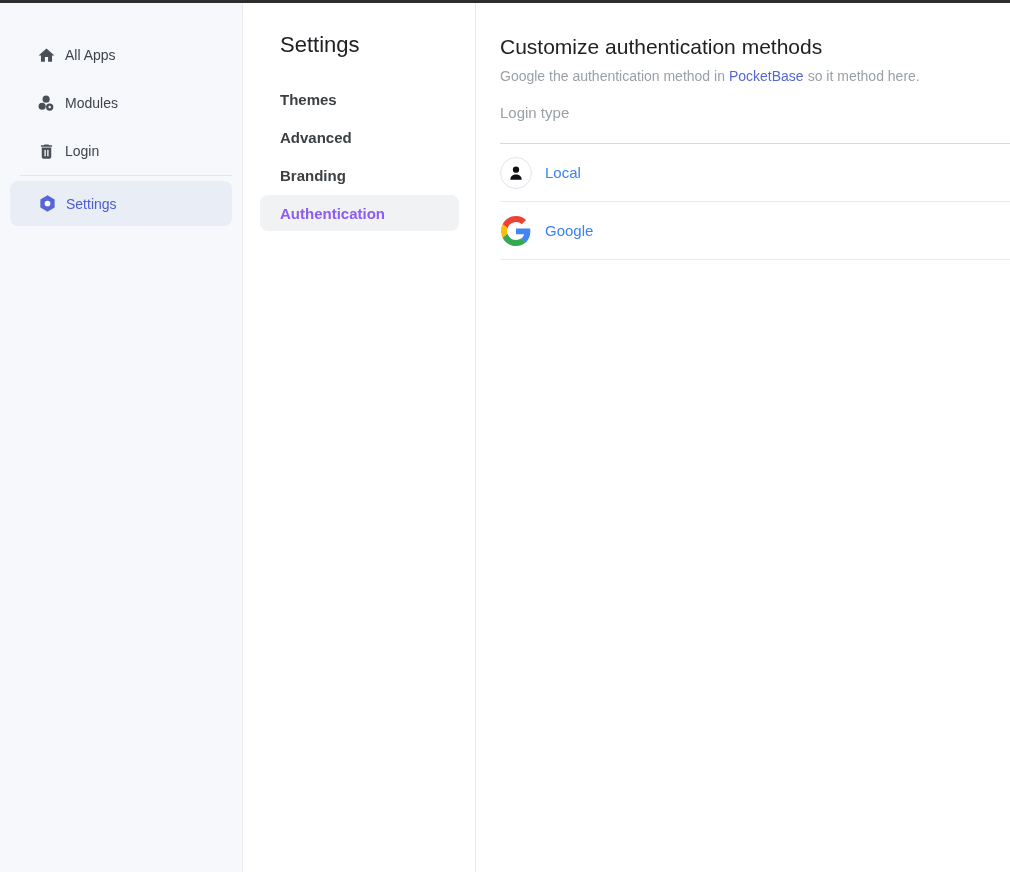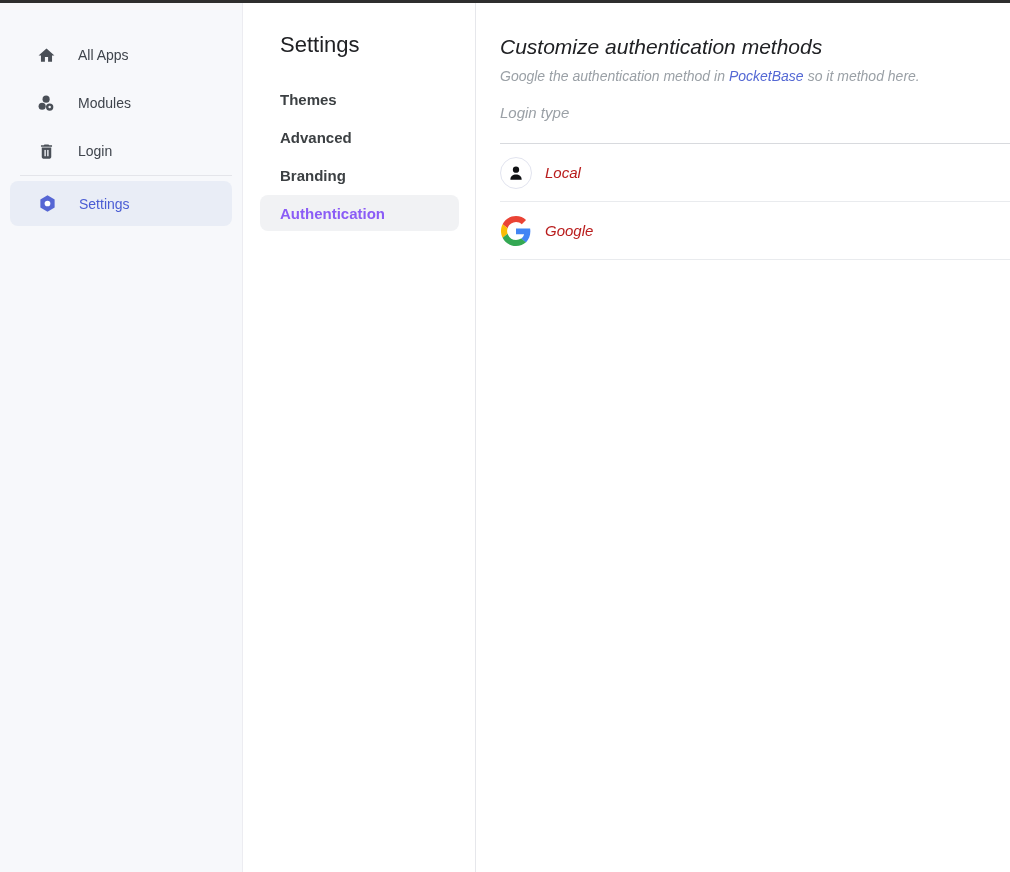--- a/index.html
+++ b/index.html
@@ -16,21 +16,21 @@
   
   .sidebar {
     width: 243px; flex: 0 0 243px;
     background: #f7f8fb;
     border-right: 1px solid #ececf1;
     padding-top: 28px;
   }
   .nav-item {
     height: 48px;
     display: flex; align-items: center;
-    padding-left: 37px; gap: 22px;
+    padding-left: 37px; gap: 9px;
     font-size: 14px; color: #3f444c;
     cursor: pointer;
   }
   .nav-item .nav-icon { width: 19px; height: 19px; display: inline-flex; }
   .nav-item .nav-icon svg { width: 19px; height: 19px; }
   .nav-divider {
     border-top: 1px solid #e4e5ea;
     margin: 0 10px 0 20px;
   }
   .nav-item.active {
@@ -59,21 +59,21 @@
     display: flex; align-items: center;
     padding-left: 20px;
     border-radius: 8px;
     font-size: 15px; color: #3c4043;
     cursor: pointer;
     font-weight: bold;
   }
   .panel-item.active { background: #f1f2f4; color: #8b5cf6; }
 
   
-  .main { flex: 1 1 auto; padding-left: 24px; font-style: italic; }
+  .main { flex: 1 1 auto; padding-left: 24px; }
   .main-title {
     margin: 32px 0 0 0;
     font-size: 21px; font-weight: 400; color: #202124;
     line-height: 24px;
   }
   .main-subtitle {
     margin-top: 7px;
     font-size: 14px; color: #9aa0a6; line-height: 20px;
   }
   .main-subtitle .link {
@@ -92,21 +92,21 @@
   }
   .login-icon { width: 32px; height: 32px; display: flex; align-items: center; justify-content: center; }
   .local-circle {
     width: 32px; height: 32px;
     border: 1px solid #e2e4ef; border-radius: 50%;
     background: #fff;
     display: flex; align-items: center; justify-content: center;
   }
   .local-circle svg { width: 18px; height: 18px; }
   .google-g svg { width: 30px; height: 30px; }
-  .login-label { font-size: 15px; color: #b91c1c; }
+  .login-label { font-size: 15px; color: #3b82f6; }
 </style>
 </head>
 <body>
 
 <div class="topbar"></div>
 
 <div class="app">
 
   <aside class="sidebar">
     <nav>

